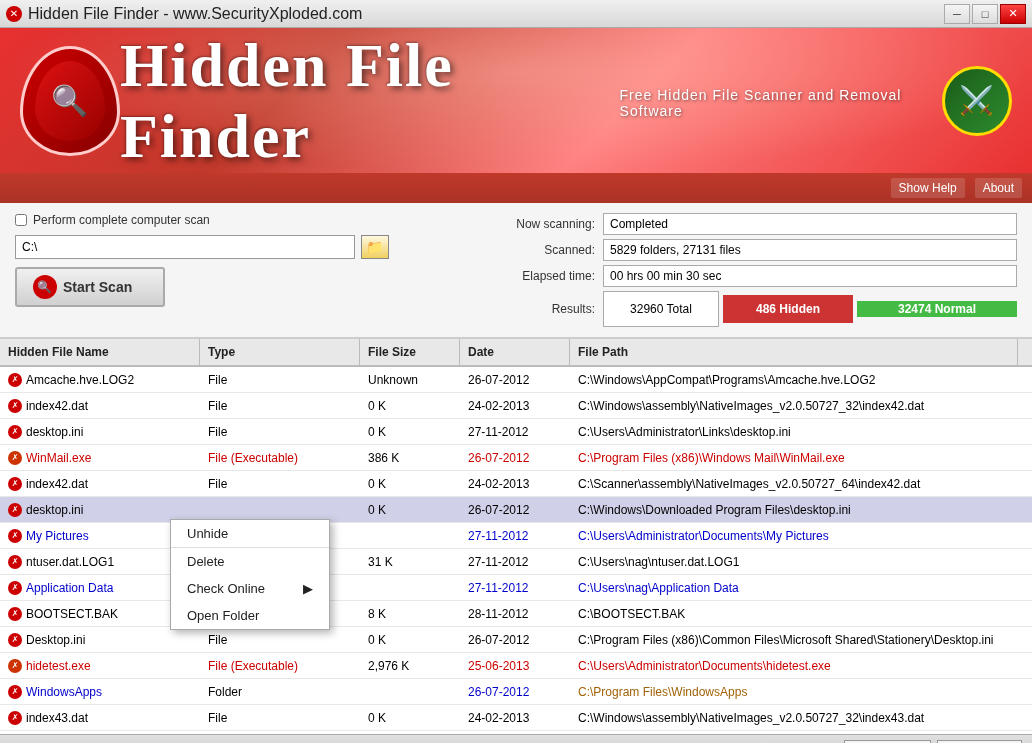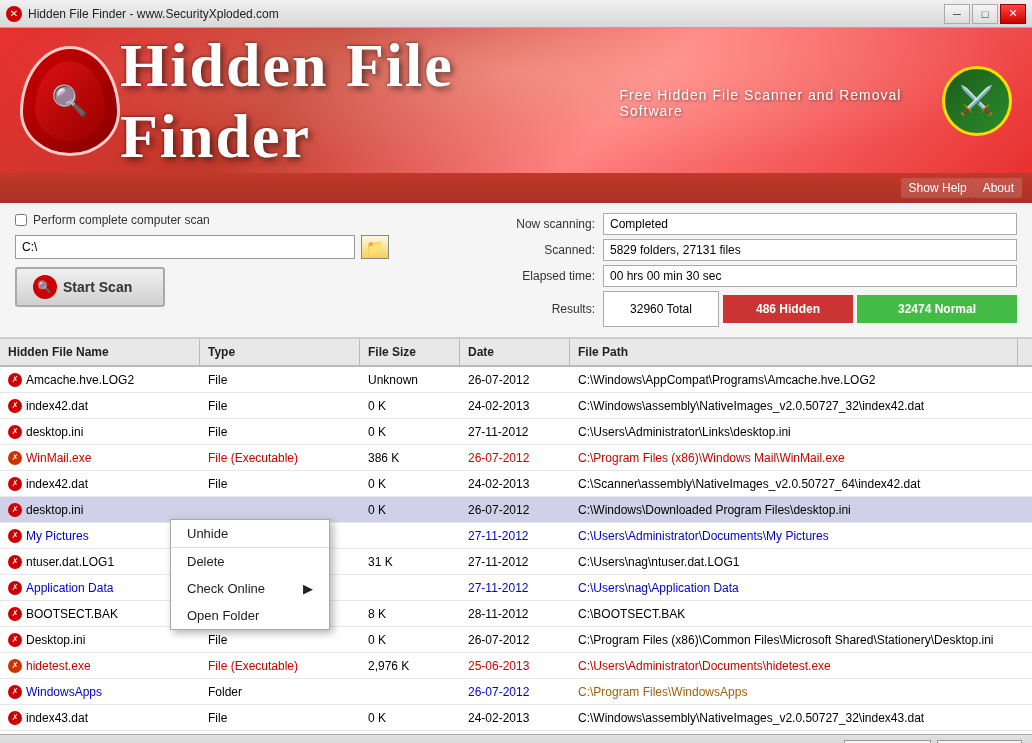--- a/index.html
+++ b/index.html
@@ -11,21 +11,21 @@
       background: linear-gradient(to bottom, #f0f0f0, #d8d8d8);
       height: 28px;
       display: flex;
       align-items: center;
       justify-content: space-between;
       padding: 0 6px;
       border-bottom: 1px solid #aaa;
     }
     .title-bar-left { display: flex; align-items: center; gap: 6px; }
     .title-bar-icon { width: 16px; height: 16px; background: #cc0000; border-radius: 50%; display: flex; align-items: center; justify-content: center; color: white; font-size: 10px; }
-    .title-bar-text { font-size: 12px; color: #222; }
+    .title-bar-text { font-size: 16px; color: #222; }
     .title-bar-buttons { display: flex; gap: 2px; }
     .title-btn {
       width: 26px; height: 20px; border: 1px solid #aaa;
       background: linear-gradient(to bottom, #f5f5f5, #ddd);
       cursor: pointer; display: flex; align-items: center; justify-content: center;
       font-size: 11px; color: #333;
     }
     .title-btn.close { background: linear-gradient(to bottom, #f44, #c00); color: white; border-color: #900; }
 
     
@@ -79,21 +79,21 @@
       border-radius: 50%; border: 3px solid #ffdd00;
       display: flex; align-items: center; justify-content: center;
       color: white; font-size: 28px; flex-shrink: 0;
       position: relative; z-index: 1;
     }
 
     
     .menu-bar {
       background: linear-gradient(to bottom, #c0392b, #a93226);
       height: 30px; display: flex; align-items: center; justify-content: flex-end;
-      padding: 0 10px; gap: 0;
+      padding: 0 10px; gap: 10px;
     }
     .menu-item {
       color: white; font-size: 12px; cursor: pointer; padding: 3px 8px;
       background: rgba(255,255,255,0.15); border-radius: 2px;
     }
 
     
     .controls-area {
       background: #f5f5f5;
       padding: 10px 15px;
@@ -143,21 +143,21 @@
       flex: 1; height: 36px; border: 1px solid #aaa;
       background: white; display: flex; align-items: center; justify-content: center;
       font-size: 12px; font-weight: normal;
     }
     .results-hidden {
       width: 130px; height: 28px; background: #cc3333;
       display: flex; align-items: center; justify-content: center;
       color: white; font-size: 12px; font-weight: bold;
     }
     .results-normal {
-      width: 160px; height: 28px; background: #44bb44;
+      width: 160px; height: 16px; background: #44bb44;
       display: flex; align-items: center; justify-content: center;
       color: white; font-size: 12px; font-weight: bold;
     }
     .file-list-header {
       display: flex; background: #e8e8e8;
       border-bottom: 2px solid #bbb;
       font-size: 12px; font-weight: bold; color: #222;
     }
     .col-header {
       padding: 6px 8px; border-right: 1px solid #bbb;

